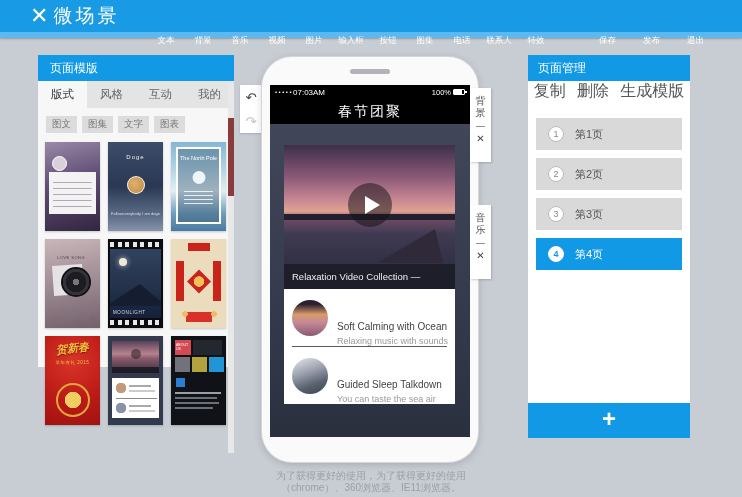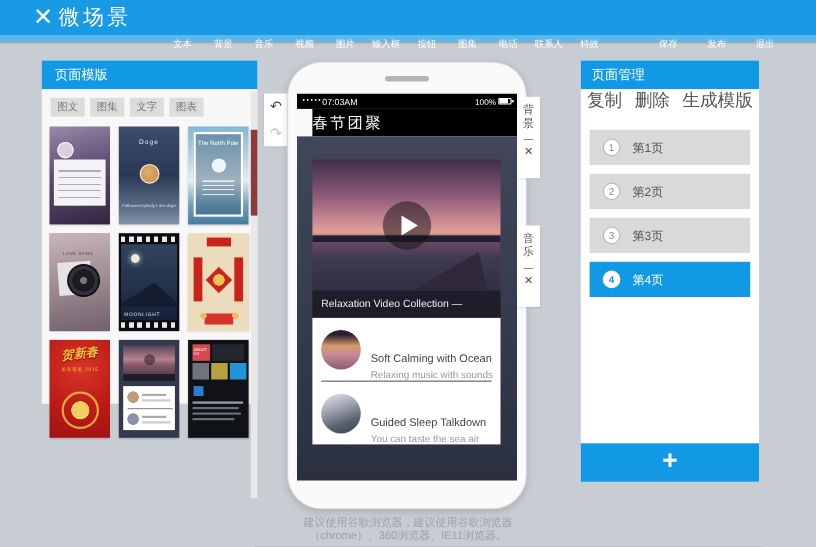--- a/index.html
+++ b/index.html
@@ -104,21 +104,21 @@
   .phone { position:absolute; left:262px; top:57px; width:216px; height:405px; background:#fafafb; border-radius:30px;
     box-shadow:0 0 0 1px #d5d5da,0 2px 8px rgba(0,0,0,.18); z-index:12; }
   .speaker { position:absolute; top:12px; left:50%; transform:translateX(-50%); width:40px; height:5px; background:#b5b2ba; border-radius:3px; }
   .screen { position:absolute; left:8px; top:28px; width:200px; height:352px; overflow:hidden; }
   .statusbar { height:14px; background:#000; color:#fff; display:flex; align-items:center; padding:0 5px; }
   .signal { font-size:6px; letter-spacing:1.5px; line-height:6px; }
   .time { flex:1; text-align:left; font-size:8px; }
   .battery-wrap { display:flex; align-items:center; gap:2px; font-size:7.5px; }
   .battery { width:12px; height:6px; border:1px solid #fff; border-radius:1px; background:linear-gradient(90deg,#fff 0 78%,transparent 78%); position:relative; }
   .battery::after { content:""; position:absolute; right:-3px; top:1px; width:2px; height:2px; background:#fff; }
-  .titlebar { height:25px; background:#000; color:#fff; text-align:left; font-size:14px; line-height:24px; letter-spacing:2px;margin-left:14px; }
+  .titlebar { height:25px; background:#000; color:#fff; text-align:center; font-size:14px; line-height:24px; letter-spacing:2px; }
   .content { position:absolute; left:0; right:0; top:39px; bottom:0; background:linear-gradient(180deg,#414759 0%,#343a4c 60%,#2b303f 100%); }
   .video { position:absolute; left:14px; top:21px; width:171px; height:144px; }
   .video-img { position:absolute; left:0; top:0; right:0; bottom:0;
     background:linear-gradient(180deg,#3d2f4a 0%,#8a5877 22%,#c88792 38%,#e0a292 46%,#6a4a62 52%,#3f3a52 62%,#343247 78%,#2c2b3d 100%); }
   .video-img::before { content:""; position:absolute; left:0; right:0; top:48%; height:6px; background:#241f30; }
   .video-img::after { content:""; position:absolute; right:12px; bottom:26px; width:0; height:0;
     border-bottom:34px solid rgba(48,40,56,.92); border-left:58px solid transparent; border-right:8px solid transparent; }
   .play-btn { position:absolute; left:50%; top:42%; transform:translate(-50%,-50%); width:44px; height:44px; border-radius:50%; background:rgba(15,15,20,.5); cursor:pointer; }
   .play-btn::after { content:""; position:absolute; left:17px; top:13px; width:0; height:0; border-left:15px solid #fff; border-top:9px solid transparent; border-bottom:9px solid transparent; }
   .video-caption { position:absolute; left:0; right:0; bottom:0; height:25px; background:rgba(25,26,36,.78); color:#eee; font-size:9.5px; line-height:25px; padding-left:8px; white-space:nowrap; overflow:hidden; }
@@ -298,20 +298,26 @@
             </svg>
           </span>
         <span class="lbl">退出</span>
       </div>
     </div>
   </div>
   <div class="topbar-sub"></div>
 
   <div class="left-panel">
     <div class="lp-header">页面模版</div>
+    <div class="lp-tabs">
+      <div class="lp-tab active">版式</div>
+      <div class="lp-tab">风格</div>
+      <div class="lp-tab">互动</div>
+      <div class="lp-tab">我的</div>
+    </div>
     <div class="lp-chips">
       <span class="chip">图文</span>
       <span class="chip">图集</span>
       <span class="chip">文字</span>
       <span class="chip">图表</span>
     </div>
     <div class="lp-grid">
       <div class="tpl t1"></div>
       <div class="tpl t2">
         <span class="t2-title">Doge</span>
@@ -425,17 +431,17 @@
       </div>
       <div class="page-row active">
         <span class="page-num">4</span>
         <span>第4页</span>
       </div>
     </div>
     <div class="rp-add">+</div>
   </div>
 
   <div class="footer">
-    <div>建议使用谷歌浏览器，建议使用谷歌浏览器</div>
+    <div>为了获得更好的使用，为了获得更好的使用</div>
     <div>（chrome）、360浏览器、IE11浏览器。</div>
   </div>
 
 </div>
 
 </body></html>

